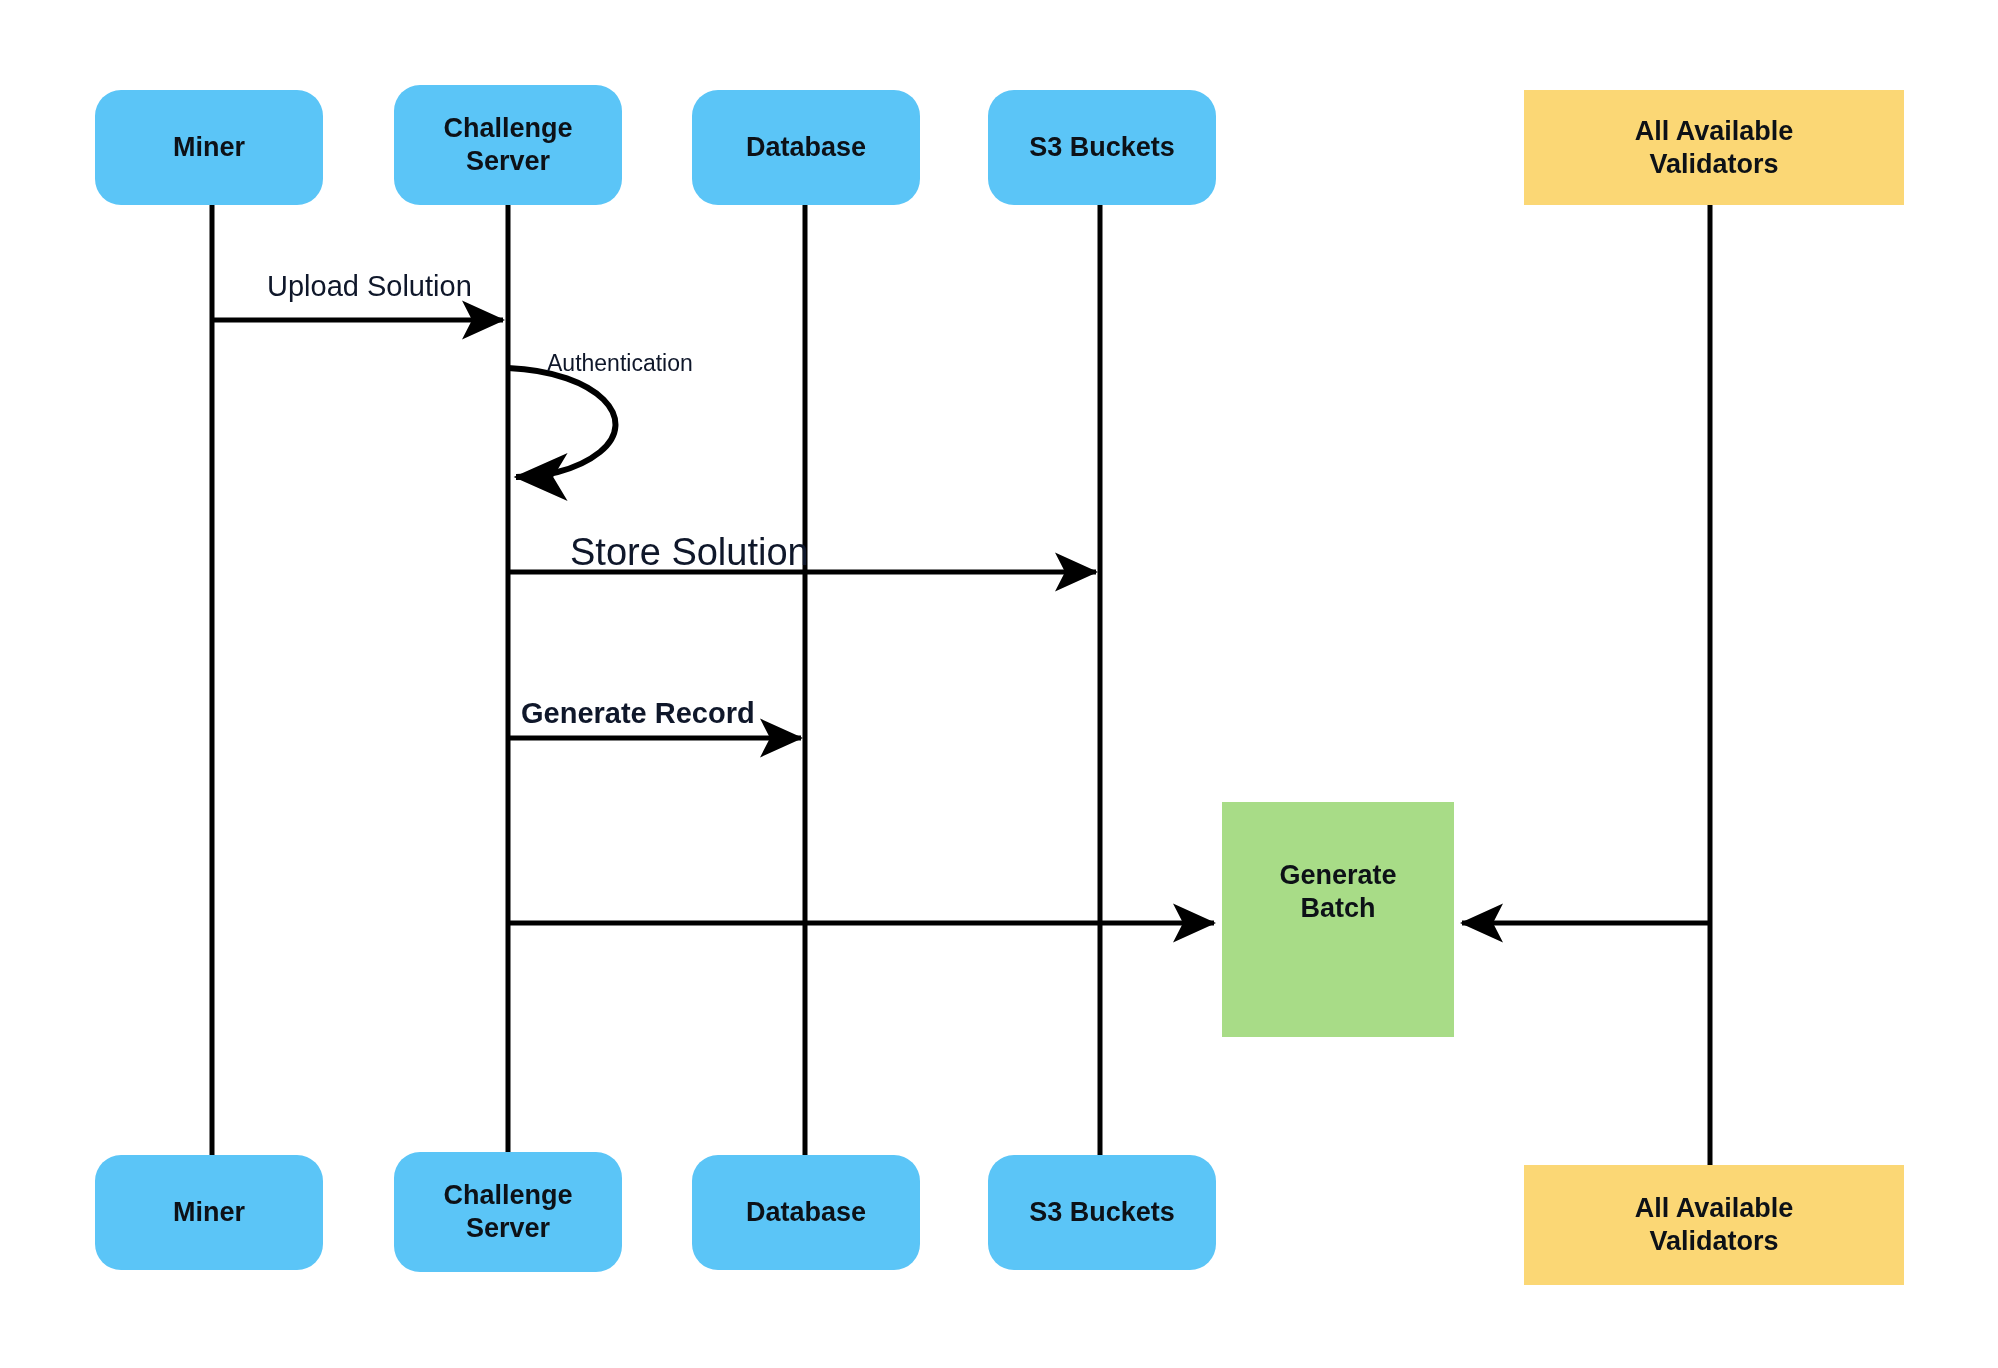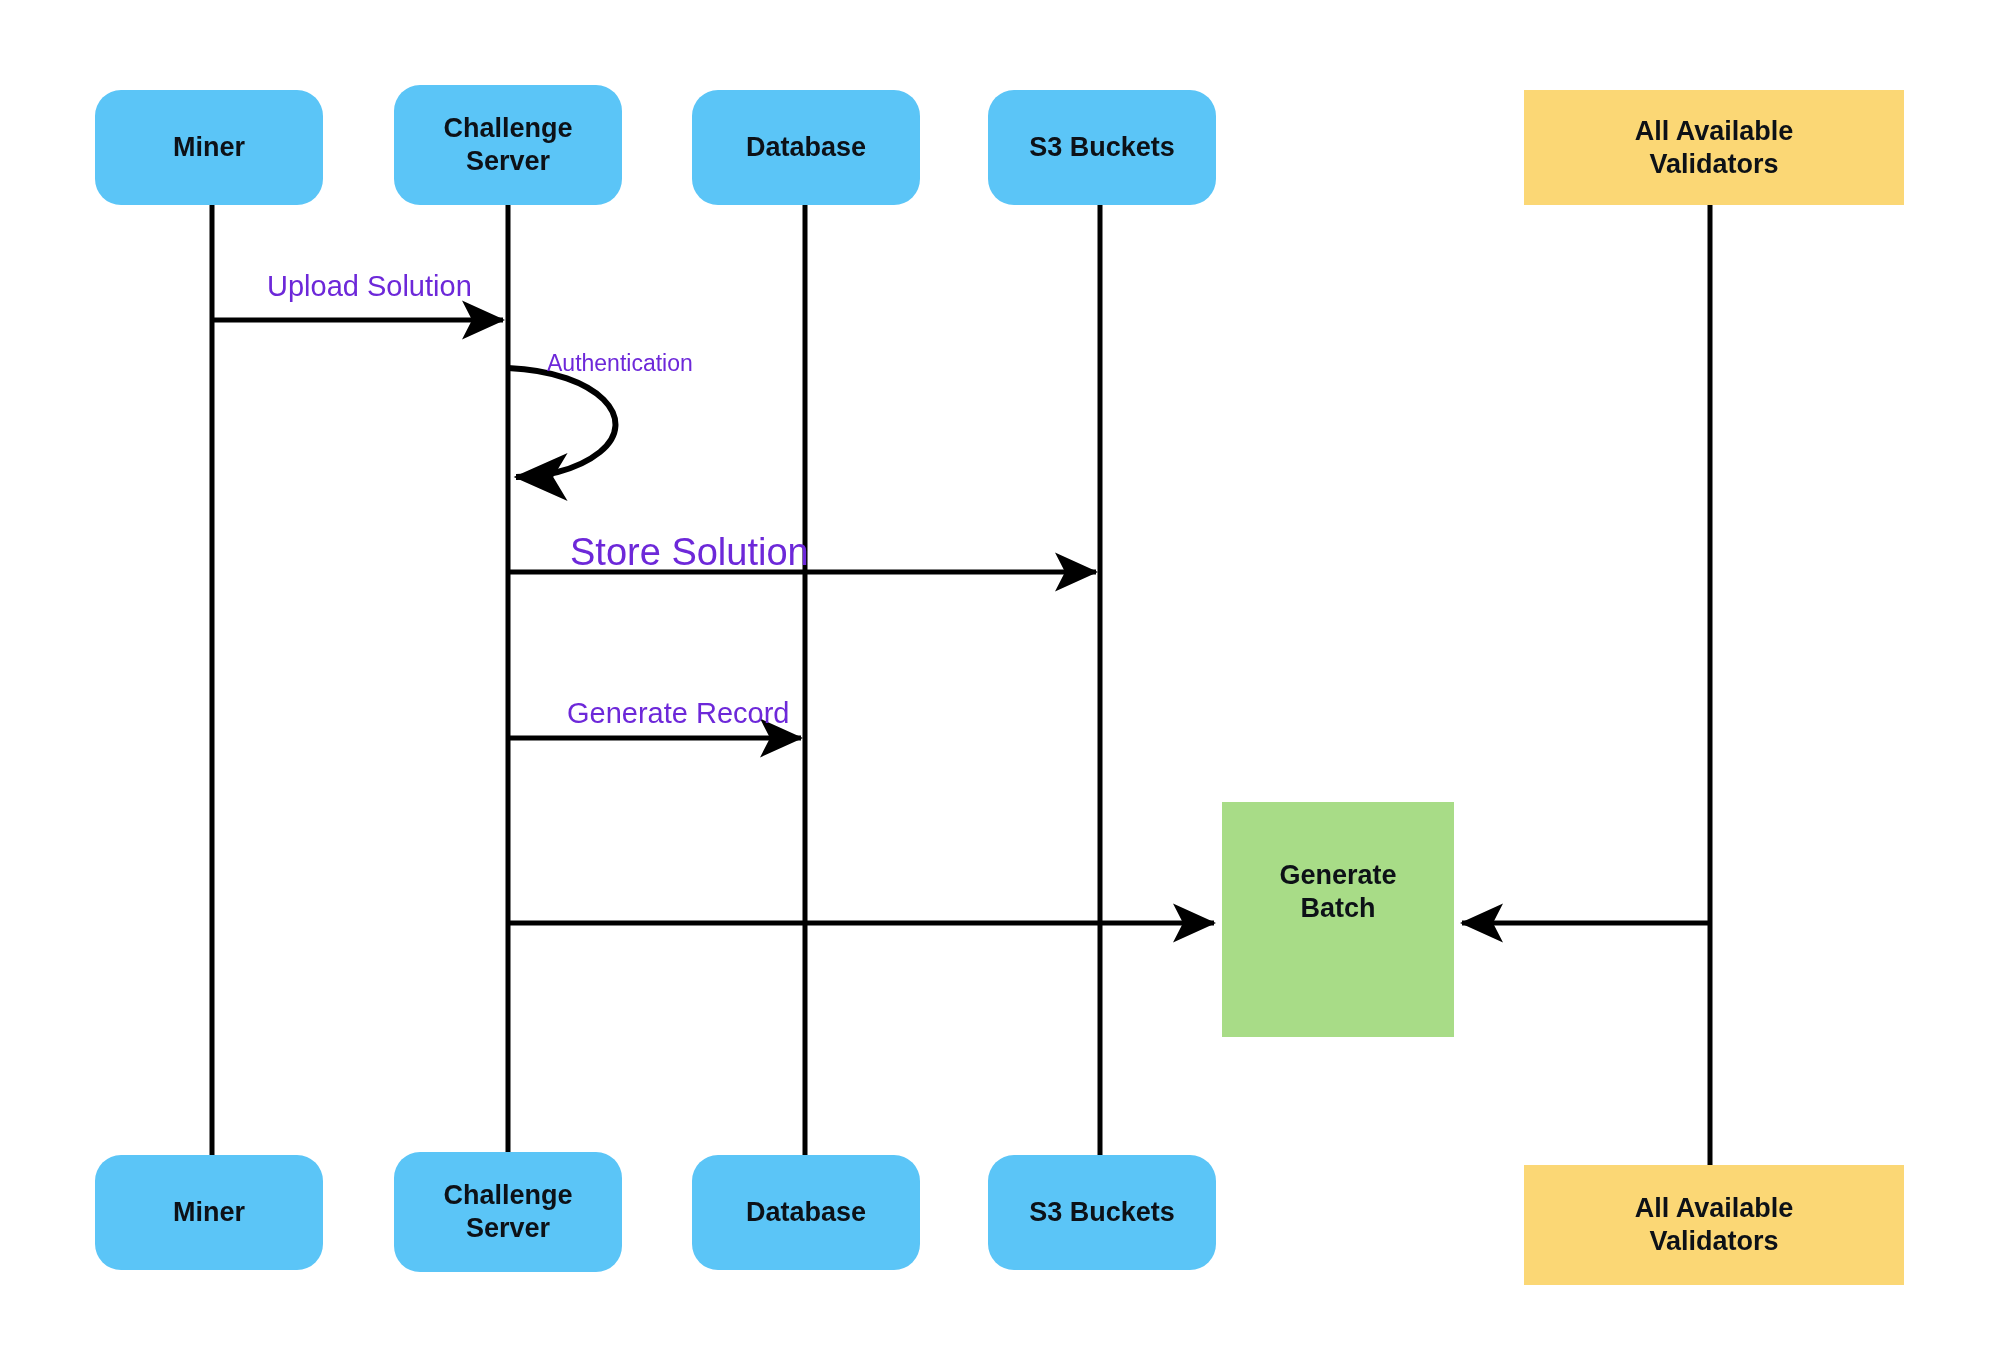--- a/index.html
+++ b/index.html
@@ -33,21 +33,21 @@
     justify-content: center;
     text-align: center;
     font-weight: bold;
     color: #0d1117;
     line-height: 1.22;
     pointer-events: none;
     white-space: pre-line;
   }
   .msg-label {
     position: absolute;
-    color: #6d28d9;
+    color: #0f172a;
     font-weight: 400;
     white-space: nowrap;
   }
 </style>
 </head>
 <body>
 
 <div id="canvas">
   <svg id="diagram-svg" viewBox="0 0 1998 1368" xmlns="http://www.w3.org/2000/svg">
     <defs>
@@ -115,14 +115,14 @@
   <div class="node-label" style="left:988px; top:1155px; width:228px; height:115px; font-size:27px;">S3 Buckets</div>
   <div class="node-label" style="left:1524px; top:1165px; width:380px; height:120px; font-size:27px;">All Available
 Validators</div>
 
   <div class="node-label" style="left:1222px; top:774px; width:232px; height:235px; font-size:27px;">Generate
 Batch</div>
 
   <div class="msg-label" style="left:267px; top:270px; font-size:29px;">Upload Solution</div>
   <div class="msg-label" style="left:547px; top:350px; font-size:23px;">Authentication</div>
   <div class="msg-label" style="left:570px; top:531px; font-size:38px;">Store Solution</div>
-  <div class="msg-label" style="left:567px; top:697px; font-size:29px;">Generate Record</div>
+  <div class="msg-label" style="left:521px; top:697px; font-size:29px;font-weight:bold;">Generate Record</div>
 </div>
 
 </body></html>

